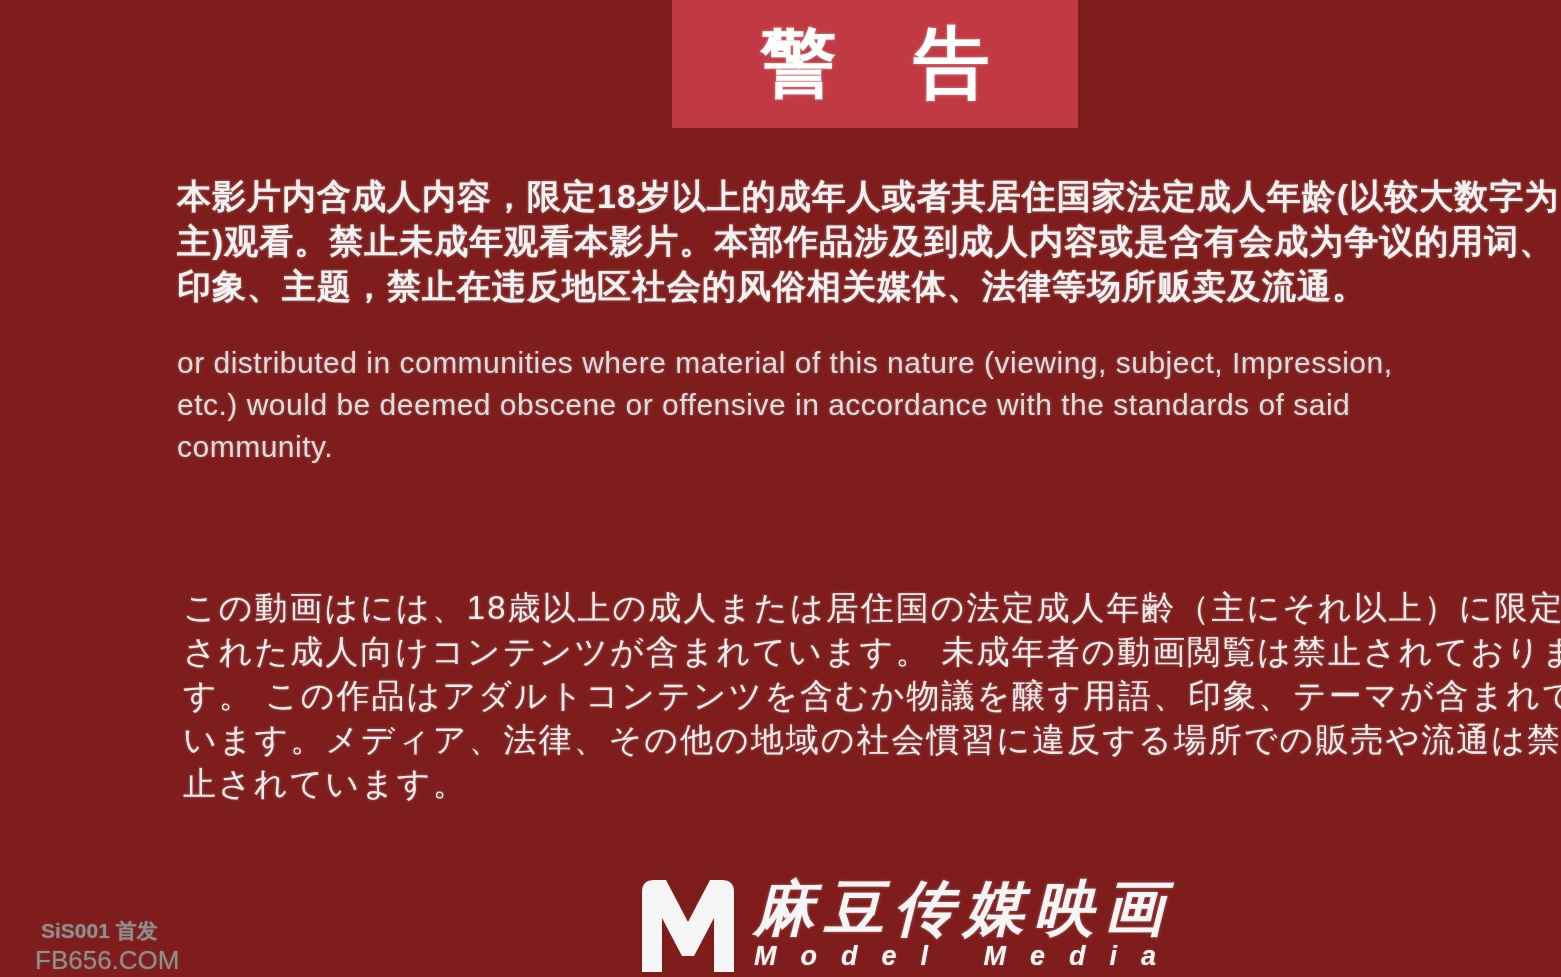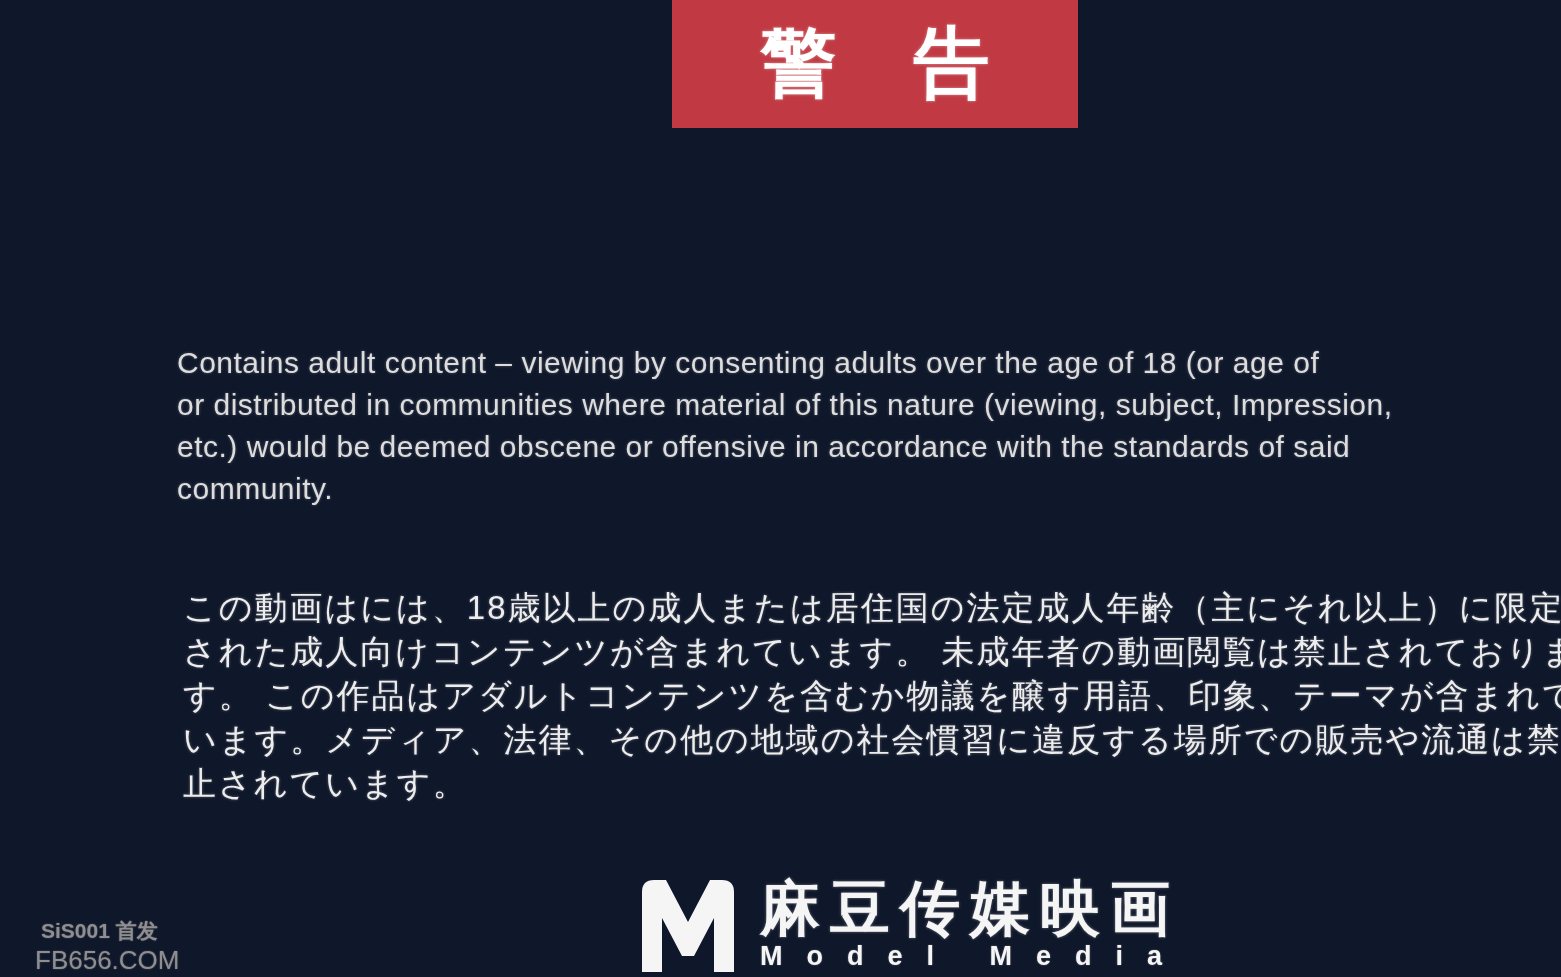--- a/index.html
+++ b/index.html
@@ -10,21 +10,21 @@
   body {
     width: 1561px;
     height: 977px;
     position: relative;
     overflow: hidden;
     font-family: "Liberation Sans", "DejaVu Sans", sans-serif;
   }
   .stage {
     position: absolute;
     inset: 0;
-    background: #0f172a;
+    background: #7f1d1d;
   }
   
   .banner {
     position: absolute;
     left: 672px;
     top: 0;
     width: 406px;
     height: 128px;
     background: #c13a43;
     display: flex;
@@ -73,21 +73,22 @@
     letter-spacing: 2px;
     text-shadow: 0 0 3px rgba(255,255,255,0.35);
   }
   
   .brand {
     position: absolute;
     left: 636px;
     top: 876px;
     display: flex;
     align-items: flex-end;
-    gap: 20px;
+    gap: 14px;
+    font-style: italic;
   }
   .brand-mark {
     width: 104px;
     height: 96px;
     flex: 0 0 auto;
   }
   .brand-text {
     display: flex;
     flex-direction: column;
     align-items: stretch;
@@ -133,23 +134,27 @@
 </style>
 </head>
 <body>
 
 <div class="stage">
 
   <div class="banner">
     <div class="banner-title">警 告</div>
   </div>
 
+  <div class="block zh-block">
+    <div>本影片内含成人内容，限定18岁以上的成年人或者其居住国家法定成人年龄(以较大数字为</div>
+    <div>主)观看。禁止未成年观看本影片。本部作品涉及到成人内容或是含有会成为争议的用词、</div>
+    <div>印象、主题，禁止在违反地区社会的风俗相关媒体、法律等场所贩卖及流通。</div>
+  </div>
 
   <div class="block en-block">
-    <div>Contains adult content – viewing by consenting adults over the age of 18 (or age of</div>
     <div>or distributed in communities where material of this nature (viewing, subject, Impression,</div>
     <div>etc.) would be deemed obscene or offensive in accordance with the standards of said</div>
     <div>community.</div>
   </div>
 
   <div class="block ja-block">
     <div>この動画はには、18歳以上の成人または居住国の法定成人年齢（主にそれ以上）に限定</div>
     <div>された成人向けコンテンツが含まれています。 未成年者の動画閲覧は禁止されておりま</div>
     <div>す。 この作品はアダルトコンテンツを含むか物議を醸す用語、印象、テーマが含まれて</div>
     <div>います。メディア、法律、その他の地域の社会慣習に違反する場所での販売や流通は禁</div>

